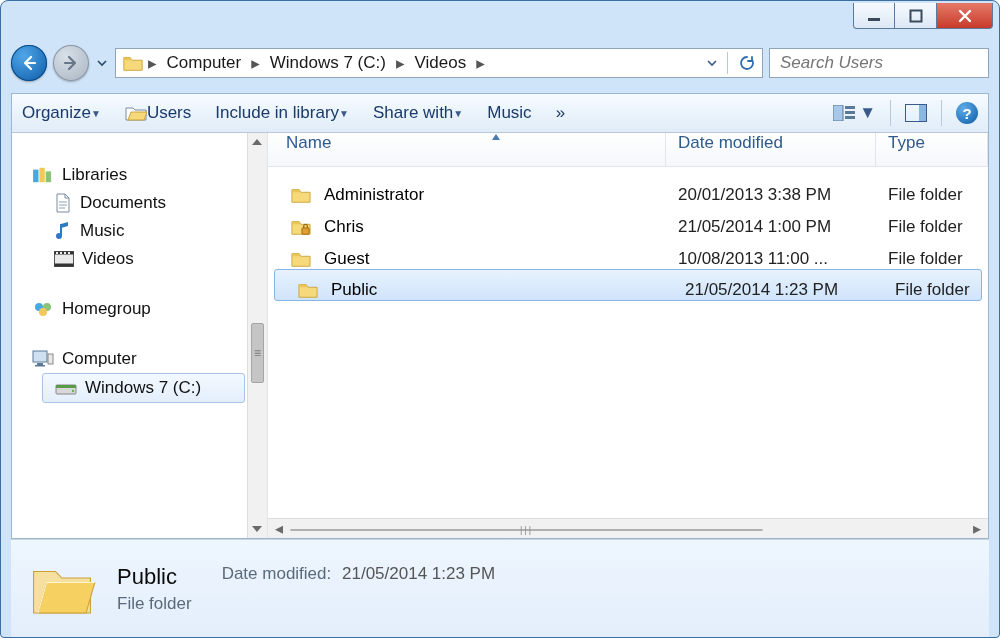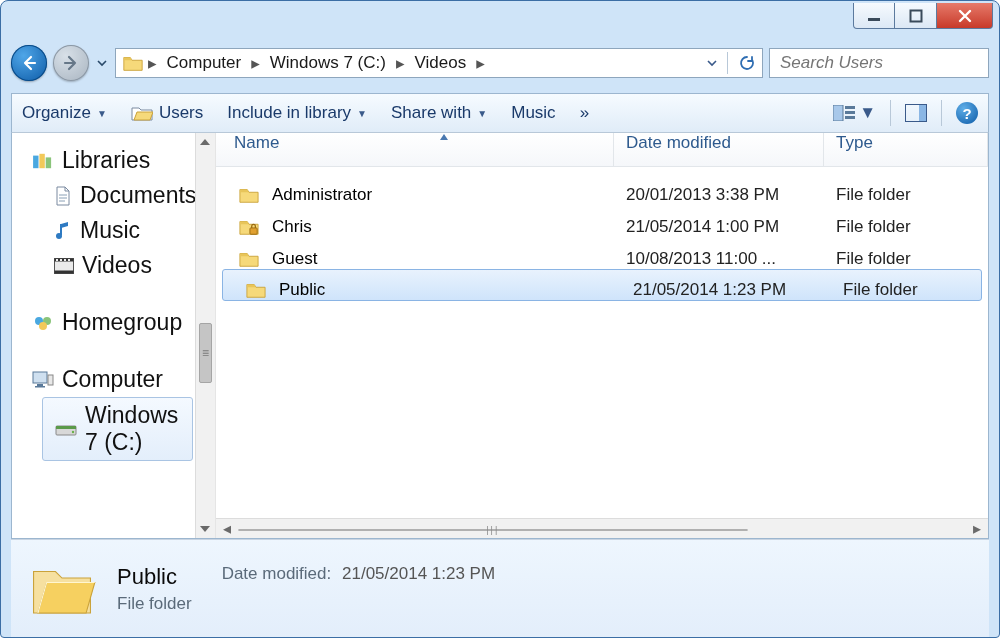--- a/index.html
+++ b/index.html
@@ -65,39 +65,39 @@
   border: none; outline: none; flex: 1; font-size: 17px; font-style: italic; color: #6e6e6e; background: transparent;
 }
 
 .toolbar {
   height: 40px; margin-top: 8px;
   background: linear-gradient(#f6fbff, #e0ecf8);
   border: 1px solid #9cb6cf; border-bottom-color:#b8c8d8;
   display: flex; align-items: center; padding: 0 10px; gap: 24px;
   font-size: 17px; color: #1a3a6a;
 }
-.tb-item { display:flex; align-items:center; gap:6px; }
+.tb-item { display:flex; align-items:center; }
 .tb-item .dd { font-size: 10px; color:#3a5a8a; }
 .tb-spacer { flex:1; }
 .tb-right { display:flex; align-items:center; gap:14px; color:#3a5a8a; }
 .tb-right .vline { width:1px; height:26px; background:#b8c8d8; }
 .help-ico {
   width:22px; height:22px; border-radius:50%;
   background: radial-gradient(circle at 35% 30%, #5faee8, #0c5aa6);
   color:#fff; display:flex; align-items:center; justify-content:center;
   font-weight:bold; font-size:15px;
 }
 
 .body {
   flex: 1; display: flex; min-height: 0;
   background: #fff; border: 1px solid #9cb6cf; border-top: none;
 }
 .sidebar {
-  width: 204px; background:#fff; padding: 10px 0 0 0;
-  font-size: 23px; color:#111; position:relative;
+  width: 256px; background:#fff; padding: 28px 0 0 0;
+  font-size: 17px; color:#111; position:relative;
   border-right: 1px solid #e5e5e5;
 }
 .sb-scroll { position:absolute; right:0; top:0; bottom:0; width:20px; background:#f1f1f1; border-left:1px solid #dcdcdc; }
 .sb-scroll::before, .sb-scroll::after {
   content:""; position:absolute; left:4px; width:0; height:0; border-left:5px solid transparent; border-right:5px solid transparent;
 }
 .sb-scroll::before { top:6px; border-bottom:6px solid #6a6a6a; }
 .sb-scroll::after  { bottom:6px; border-top:6px solid #6a6a6a; }
 .sb-thumb { position:absolute; left:3px; right:3px; top:190px; height:60px; background:#c5c5c5; border:1px solid #a5a5a5; border-radius:2px; }
 .sb-thumb::after { content:"≡"; position:absolute; left:0; right:0; text-align:center; top:50%; transform:translateY(-52%); color:#7a7a7a; font-size:12px; }

